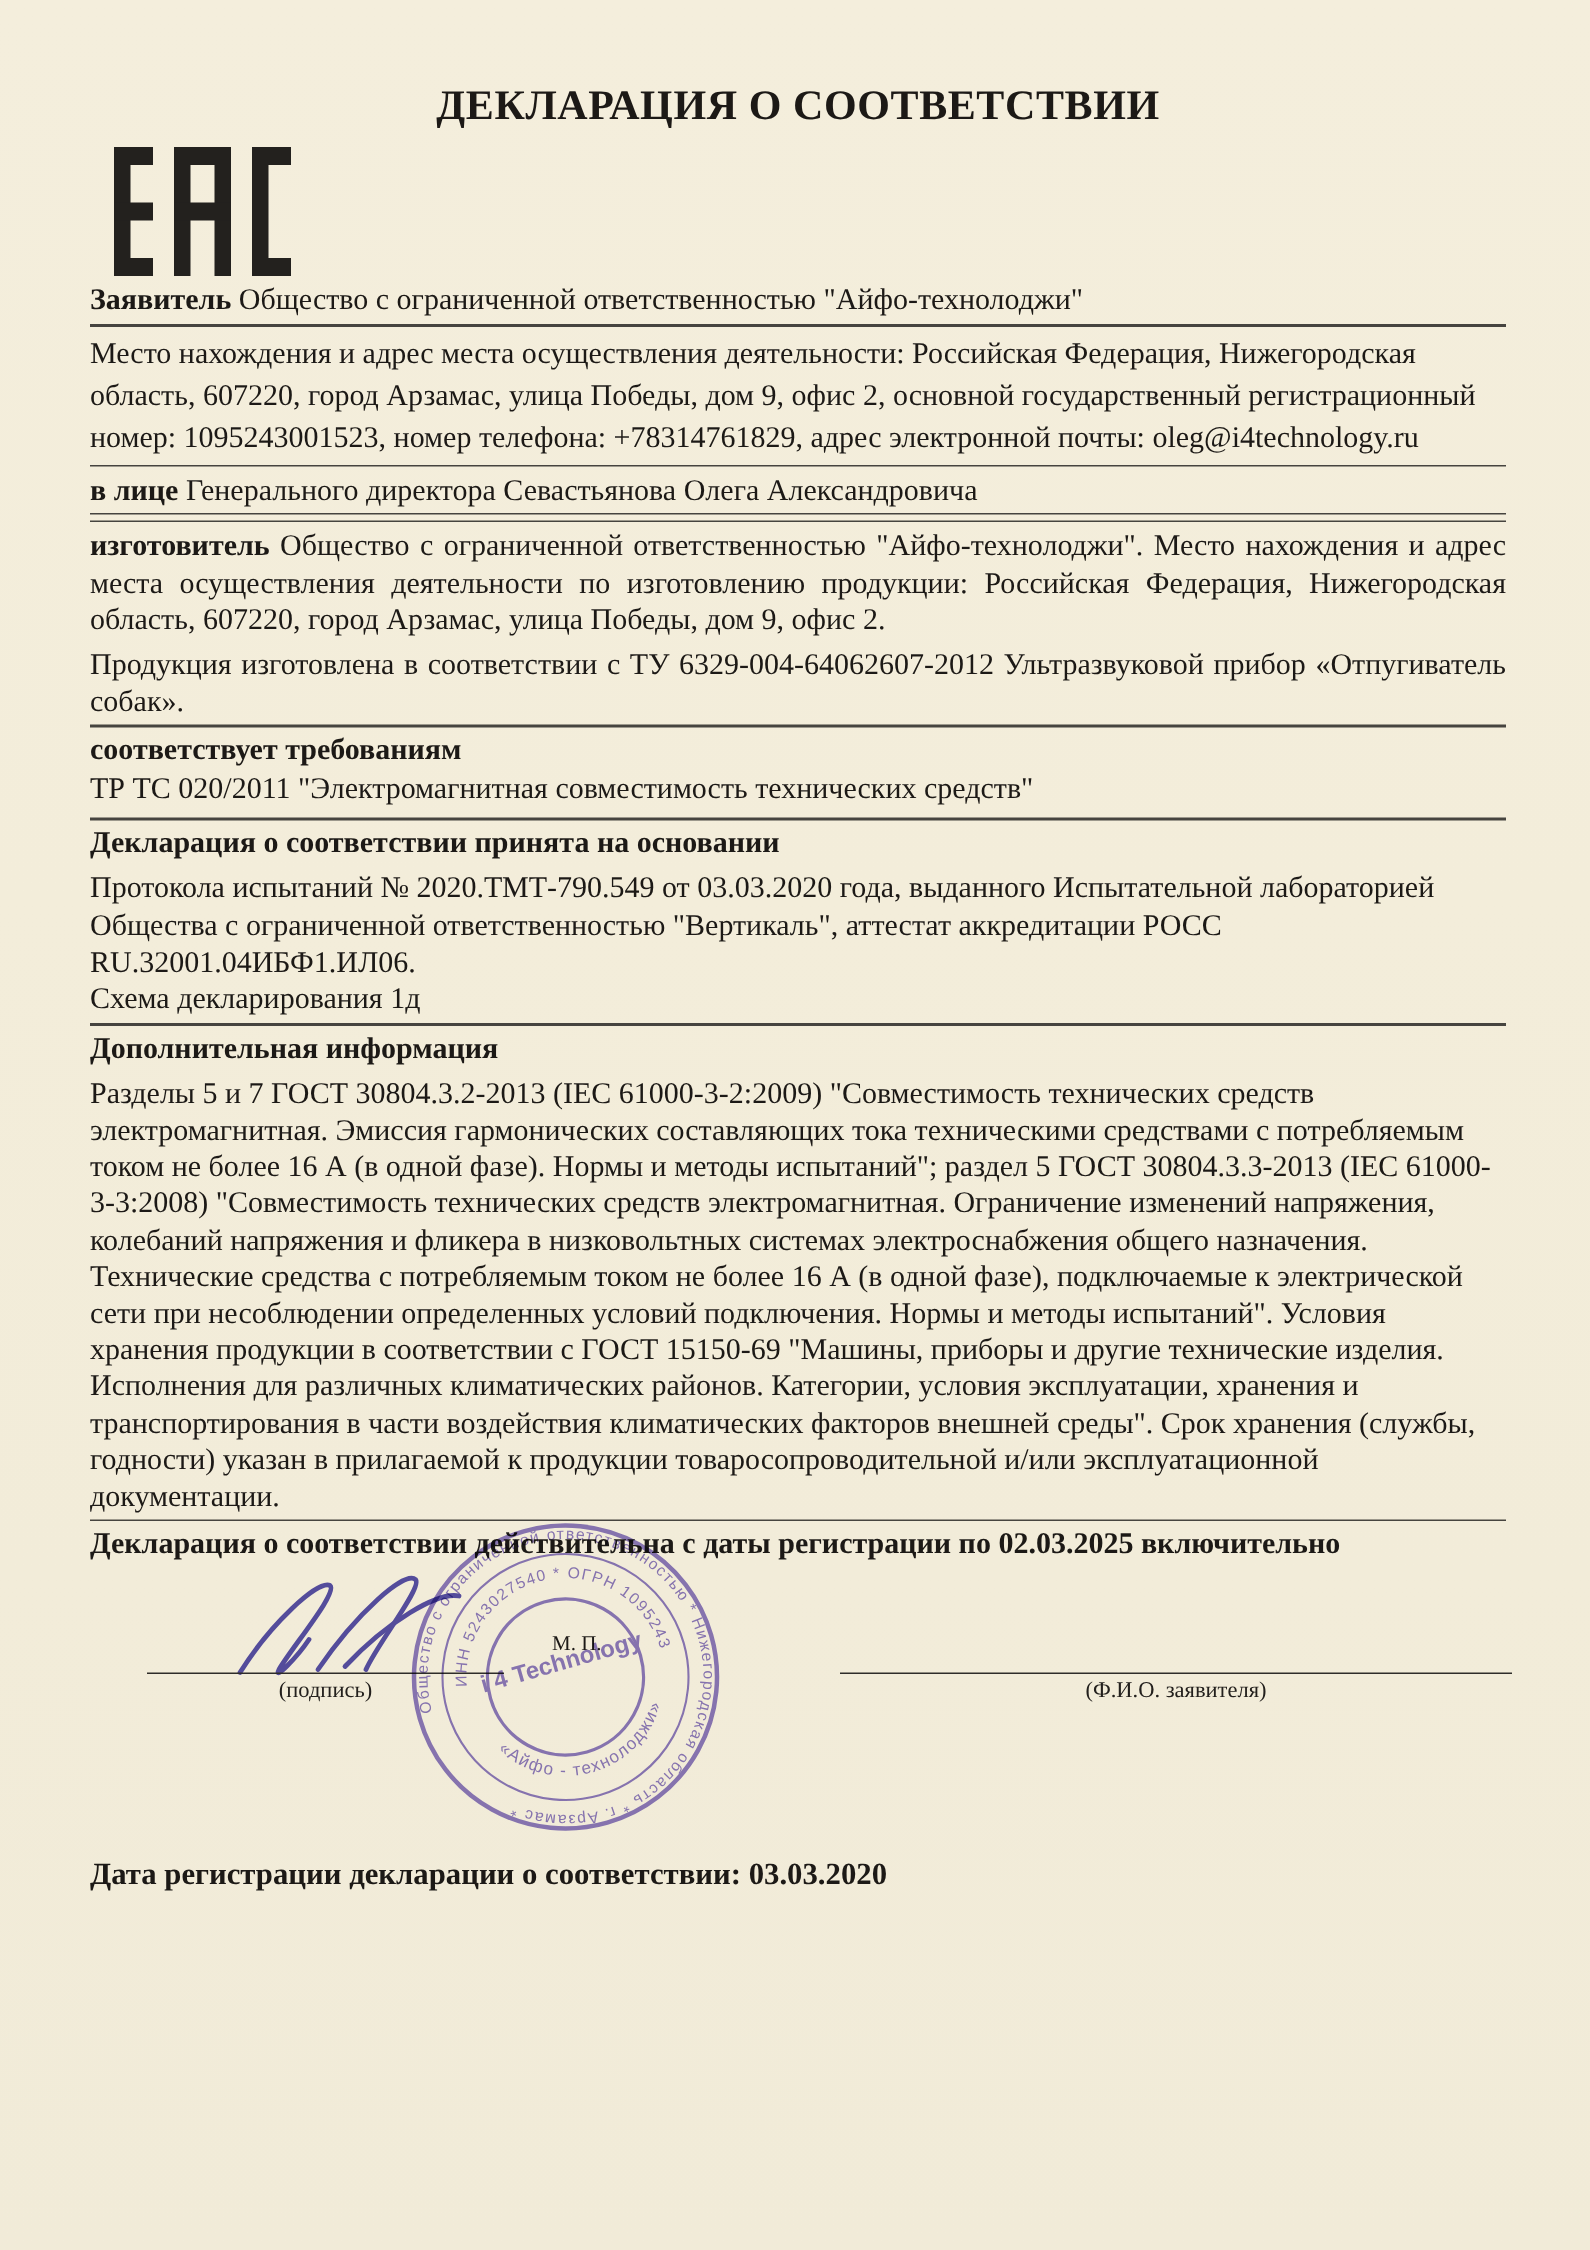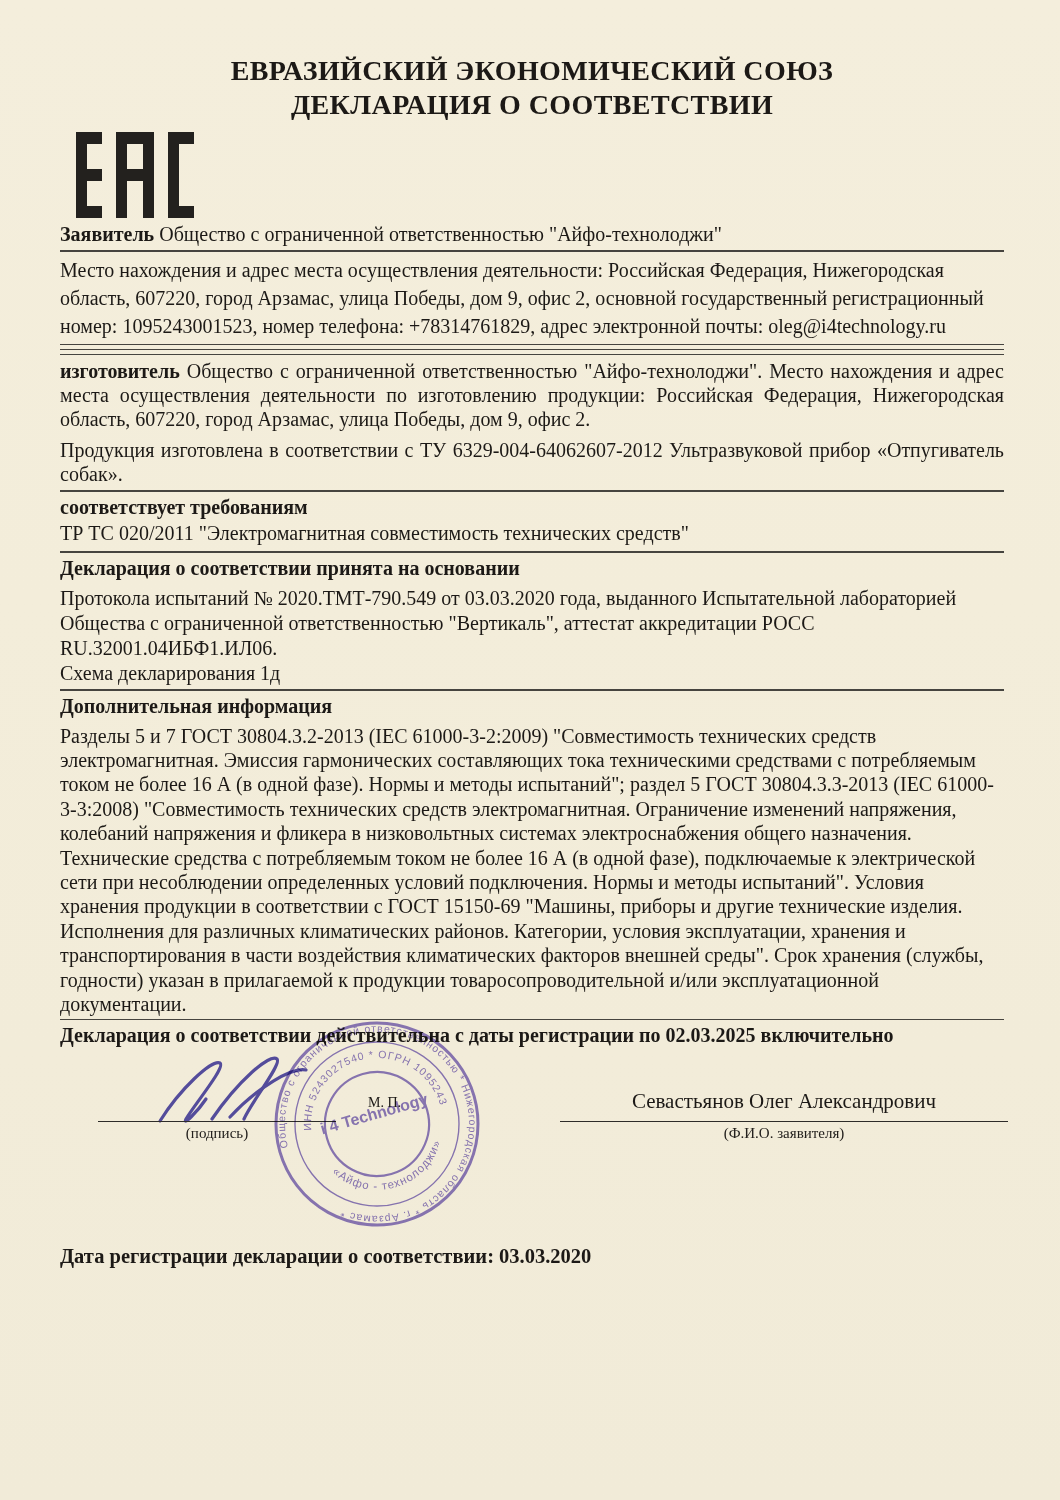--- a/index.html
+++ b/index.html
@@ -37,21 +37,20 @@
   .reg-line{font-weight:bold;font-size:20.5px;margin-top:26px;}
   .reg-line.date{margin-top:32px;}
 </style>
 </head>
 <body>
 
 <div class="page">
   <div class="content">
 
     <div class="doc-title">
-      <div>ЕВРАЗИЙСКИЙ ЭКОНОМИЧЕСКИЙ СОЮЗ</div>
       <div>ДЕКЛАРАЦИЯ О СООТВЕТСТВИИ</div>
     </div>
 
     <div class="eac-wrap">
       <svg width="128" height="90" viewBox="0 0 128 90" aria-hidden="true">
         <g fill="#23211e">
 
           <rect x="2" y="2" width="11" height="86"></rect>
           <rect x="2" y="2" width="26" height="12"></rect>
           <rect x="2" y="39" width="26" height="12"></rect>
@@ -68,20 +67,21 @@
         </g>
       </svg>
     </div>
 
     <p class="para"><span class="lead-label">Заявитель</span> <span>Общество с ограниченной ответственностью "Айфо-технолоджи"</span></p>
     <div class="rule"></div>
 
     <p class="para addr">Место нахождения и адрес места осуществления деятельности: Российская Федерация, Нижегородская область, 607220, город Арзамас, улица Победы, дом 9, офис 2, основной государственный регистрационный номер: 1095243001523, номер телефона: +78314761829, адрес электронной почты: oleg@i4technology.ru</p>
     <div class="rule thin"></div>
 
+    <p class="para"><span class="lead-label">в лице</span> <span>Генерального директора Севастьянова Олега Александровича</span></p>
     <div class="rule thin"></div>
 
     <div class="rule thin"></div>
 
     <p class="para tight just"><span class="lead-label">изготовитель</span> <span>Общество с ограниченной ответственностью "Айфо-технолоджи". Место нахождения и адрес места осуществления деятельности по изготовлению продукции: Российская Федерация, Нижегородская область, 607220, город Арзамас, улица Победы, дом 9, офис 2.</span></p>
 
     <p class="para tight just gap-sm">Продукция изготовлена в соответствии с ТУ 6329-004-64062607-2012  Ультразвуковой прибор «Отпугиватель собак».</p>
 
     <div class="rule"></div>
 
@@ -108,21 +108,20 @@
           <path d="M66,76 C92,38 124,10 131,16 C136,21 106,58 98,76"></path>
           <path d="M84,74 C112,44 146,24 160,27"></path>
         </g>
       </svg>
 
       <div class="sig-line left"></div>
       <div class="caption podpis">(подпись)</div>
 
       <div class="mp-label">М. П.</div>
 
-      <div class="declarant">Севастьянов Олег Александрович</div>
       <div class="sig-line right"></div>
       <div class="caption fio">(Ф.И.О. заявителя)</div>
 
       <svg class="stamp" width="218" height="218" viewBox="0 0 218 218" aria-hidden="true">
         <defs>
           <path id="ringOuter" d="M 17,109 A 92,92 0 1 1 201,109 A 92,92 0 1 1 17,109"></path>
           <path id="ringMidTop" d="M 43,109 A 66,66 0 1 1 175,109"></path>
           <path id="ringMidBottom" d="M 43,109 A 66,66 0 1 0 175,109"></path>
         </defs>
         <g stroke="#7d6ac6" fill="none">

